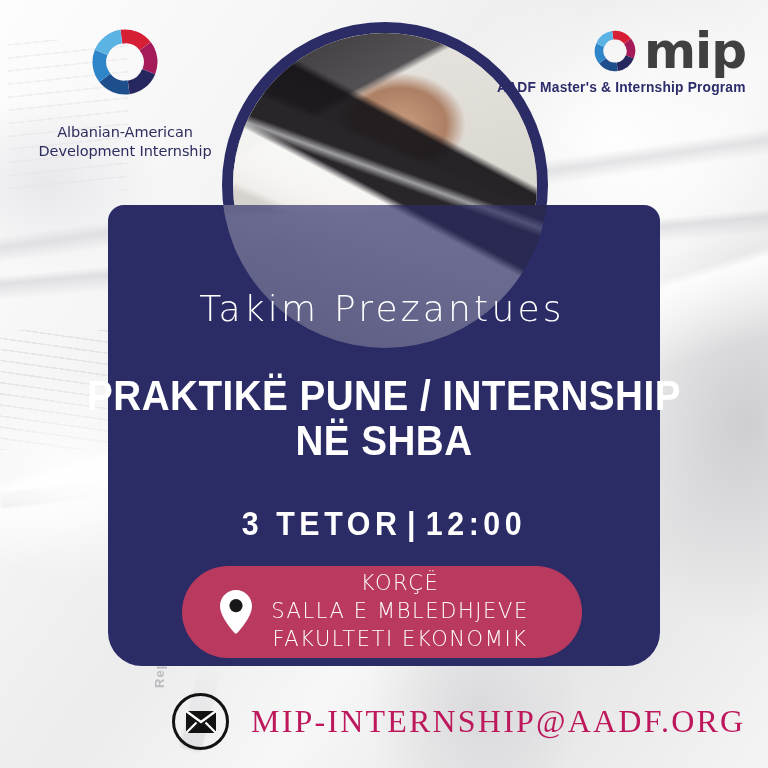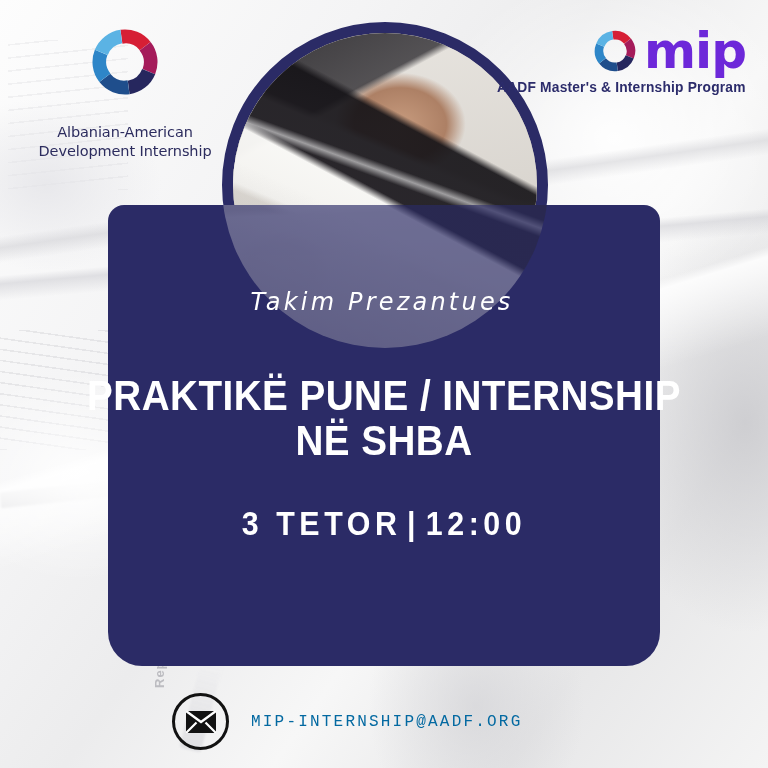--- a/index.html
+++ b/index.html
@@ -124,25 +124,24 @@
     overflow:hidden;
     opacity:.34;
   }
   .panel-photo-bleed .photo-inner { filter:saturate(.55); }
 
   
   .kicker {
     position:absolute; top:288px; left:0; width:764px;
     text-align:center;
     color:#ffffff;
-    font-size:24px;
+    font-size:36px;
     font-weight:300;
     letter-spacing:3.2px;
     font-family:"DejaVu Sans", sans-serif;
-    font-style:italic;
   }
 
   
   .headline {
     position:absolute; top:374px; left:0; width:768px;
     text-align:center;
     color:#ffffff;
     font-family:"Liberation Sans Narrow","Liberation Sans", sans-serif;
     font-weight:700;
     font-size:42px;
@@ -198,24 +197,24 @@
     display:flex; align-items:center; gap:22px;
   }
   .mail-circle {
     width:57px; height:57px; border-radius:50%;
     border:3px solid #121212;
     display:flex; align-items:center; justify-content:center;
     flex:0 0 auto;
   }
   .mail-circle svg { display:block; }
   .email-text {
-    color:#0369a1;
-    font-family:Liberation Mono, monospace;
+    color:#be185d;
+    font-family:Liberation Serif, serif;
     font-weight:400;
-    font-size:16px;
+    font-size:32px;
     letter-spacing:2.2px;
     white-space:nowrap;
   }
 
   
   .aadf-logo { position:absolute; left:30px; top:25px; width:190px; text-align:center; }
   .aadf-mark { width:74px; height:74px; margin:0 auto; }
   .aadf-mark svg { display:block; }
   .aadf-name {
     margin-top:24px;
@@ -226,21 +225,21 @@
     line-height:1.28;
     letter-spacing:-.1px;
   }
 
   
   .mip-logo { position:absolute; right:22px; top:28px; text-align:right; }
   .mip-top { display:flex; align-items:center; gap:6px; justify-content:flex-end; }
   .mip-mark { width:46px; height:46px; }
   .mip-mark svg { display:block; }
   .mip-word {
-    color:#6d28d9;
+    color:#404040;
     font-family:"DejaVu Sans", sans-serif;
     font-weight:700;
     font-size:50px;
     line-height:.85;
     letter-spacing:-1px;
   }
   .mip-sub {
     margin-top:5px;
     color:#2c2c6b;
     font-family:"Liberation Sans Narrow","Liberation Sans", sans-serif;
@@ -279,20 +278,33 @@
 
   <div class="headline">
     <span class="l1">PRAKTIKË PUNE / INTERNSHIP</span>
     <span class="l2">NË SHBA</span>
   </div>
 
   <div class="dateline">
     <span>3 TETOR</span><span class="sep">|</span><span>12:00</span>
   </div>
 
+  <div class="pill">
+    <span class="pin">
+      <svg viewBox="0 0 32 44" xmlns="http://www.w3.org/2000/svg">
+        <path d="M16 0C7.2 0 0 7.2 0 16c0 11.4 14.2 26.4 14.8 27.1a1.6 1.6 0 0 0 2.4 0C17.8 42.4 32 27.4 32 16 32 7.2 24.8 0 16 0z" fill="#ffffff"></path>
+        <circle cx="16" cy="15.6" r="6.6" fill="#17171a"></circle>
+      </svg>
+    </span>
+    <div class="pill-text">
+      <div>KORÇË</div>
+      <div>SALLA E MBLEDHJEVE</div>
+      <div>FAKULTETI EKONOMIK</div>
+    </div>
+  </div>
 
   <div class="email-row">
     <span class="mail-circle">
       <svg width="30" height="22" viewBox="0 0 30 22" xmlns="http://www.w3.org/2000/svg">
         <rect x="0" y="0" width="30" height="22" fill="#121212"></rect>
         <path d="M0 0 L15 11 L30 0" fill="none" stroke="#ffffff" stroke-width="2.4"></path>
         <path d="M0 22 L10.5 11.5 M30 22 L19.5 11.5" fill="none" stroke="#ffffff" stroke-width="2.2"></path>
       </svg>
     </span>
     <span class="email-text">MIP-INTERNSHIP@AADF.ORG</span>

